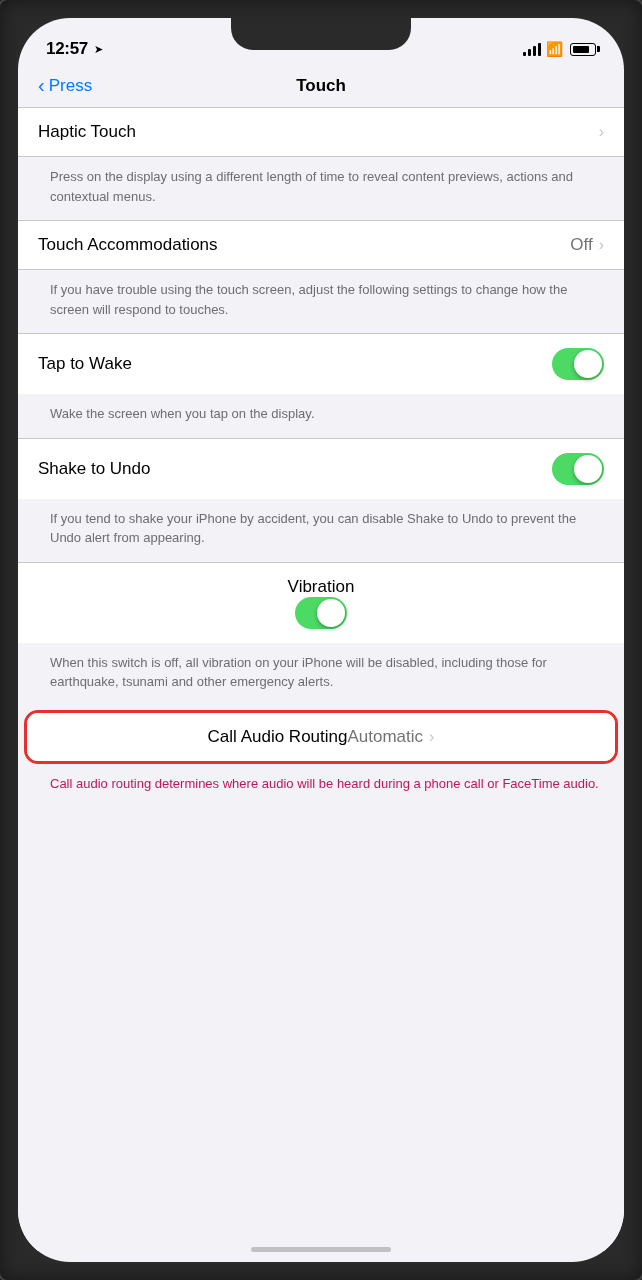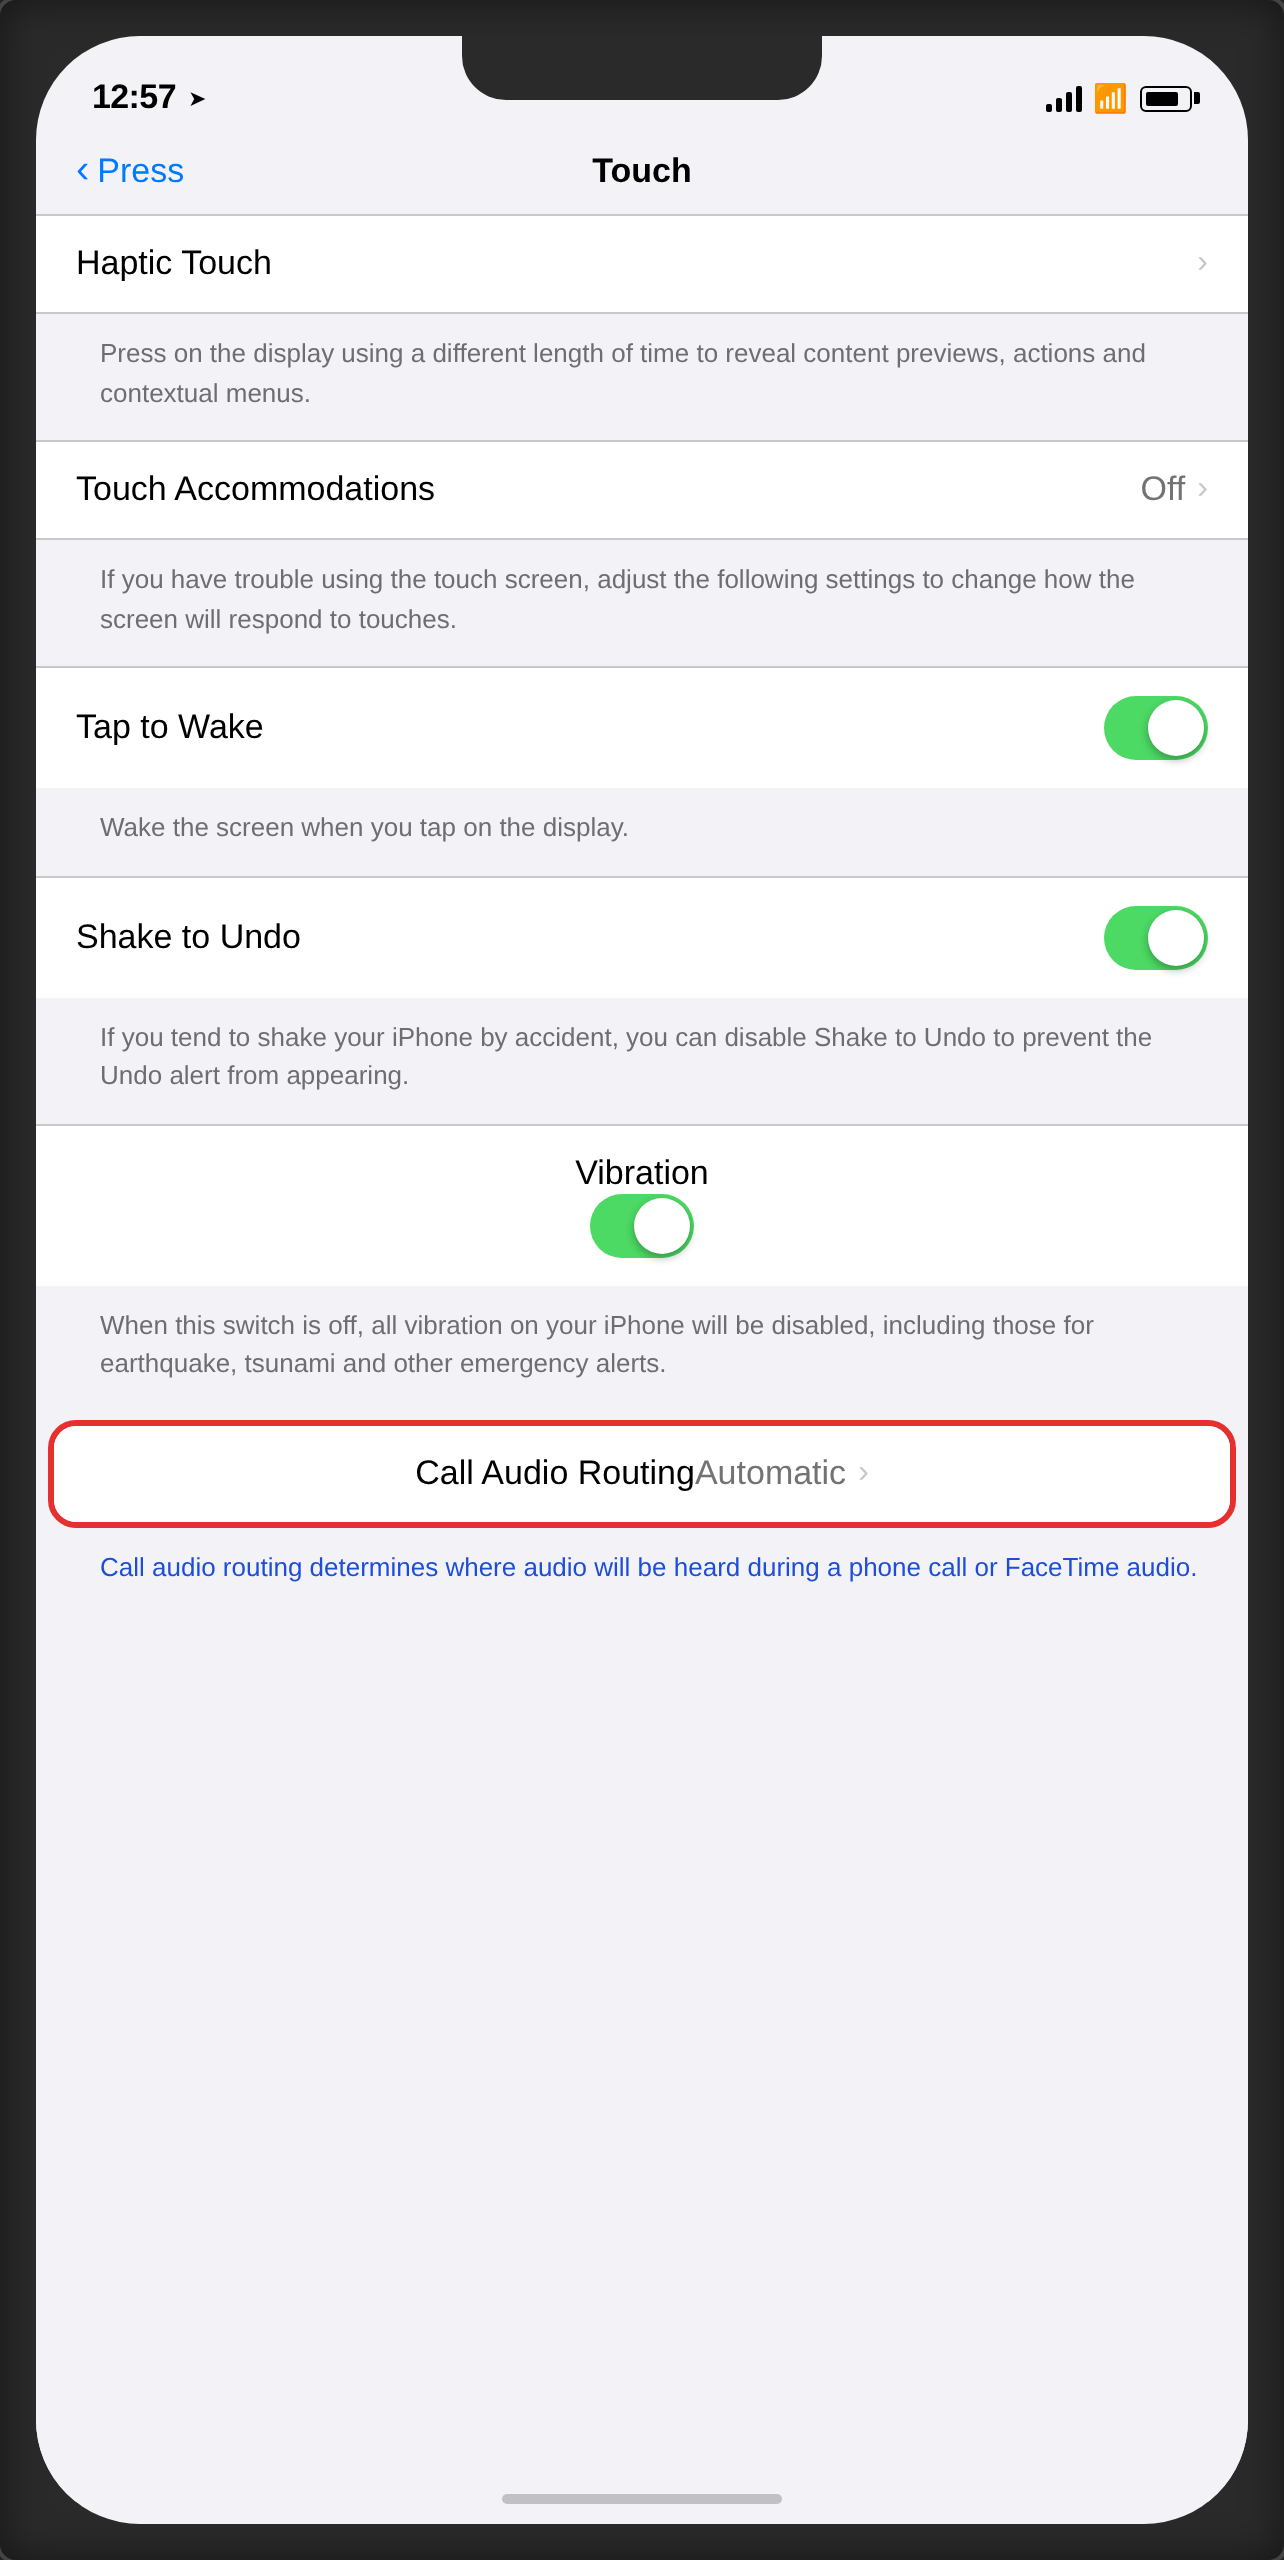--- a/index.html
+++ b/index.html
@@ -358,21 +358,21 @@
       <div class="section" style="position: relative; padding: 4px 0;">
         <div style="margin: 0 6px; border: 3px solid #e63030; border-radius: 14px; overflow: visible; background: #fff;">
           <div style="background: #fff; padding: 14px 16px; display: flex; align-items: center; justify-content: center; border-radius: 11px;">
             <span class="setting-label">Call Audio Routing</span>
             <div class="setting-right">
               <span class="setting-value">Automatic</span>
               <span class="chevron-right">›</span>
             </div>
           </div>
         </div>
-        <div class="description-text" style="color: #1d4ed8;">
+        <div class="description-text" style="color: #be185d;">
           Call audio routing determines where audio will be heard during a phone call or FaceTime audio.
         </div>
       </div>
 
     </div>
 
     <div class="home-indicator"></div>
   </div>
 </div>
 

